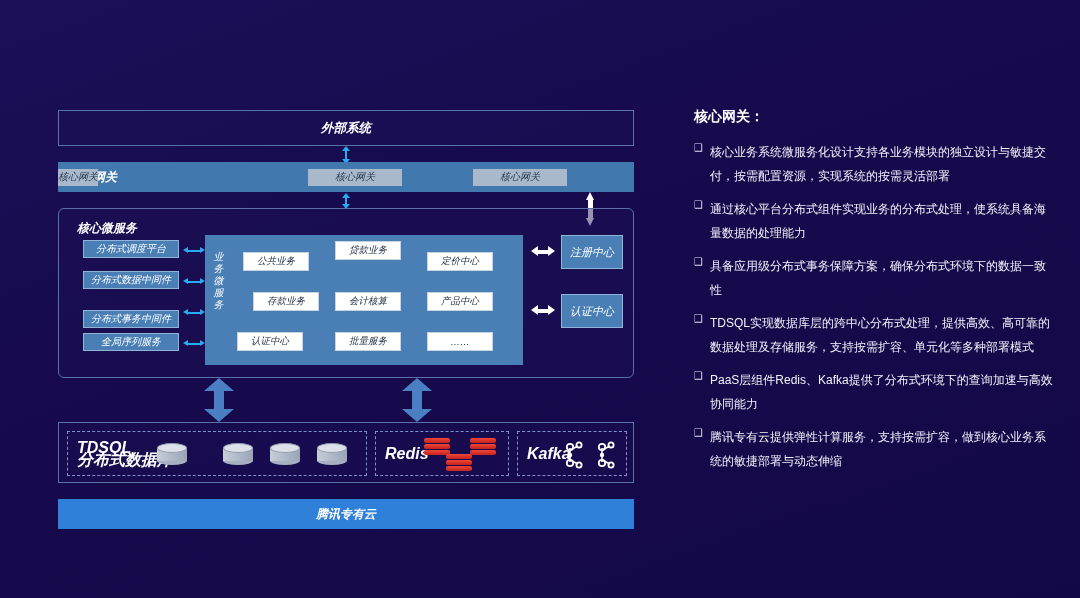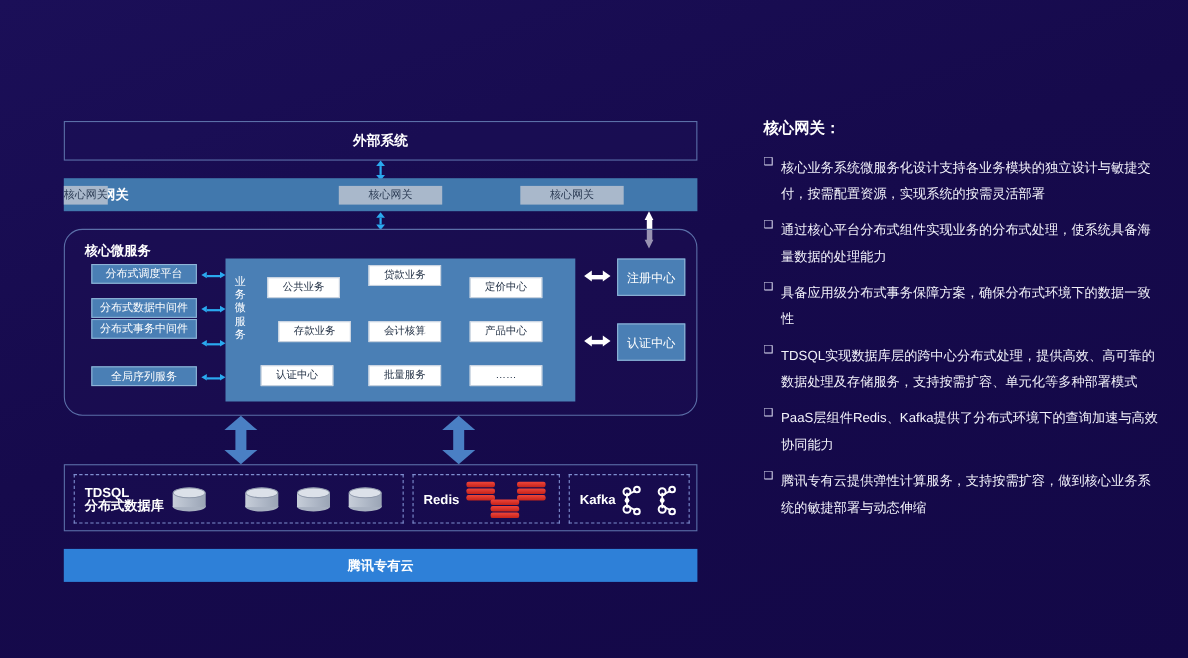--- a/index.html
+++ b/index.html
@@ -15,21 +15,21 @@
            background: linear-gradient(160deg, #1b0f58 0%, #160a4c 45%, #130847 100%); }
 
   
   #title {
     position: absolute; left: 26px; top: 24px;
     font-size: 26px; font-weight: bold; letter-spacing: .5px;
     color: #ffffff; white-space: nowrap;
   }
 
   
-  #diagram { position: absolute; left: 58px; top: 110px; width: 576px; height: 425px; }
+  #diagram { position: absolute; left: 58px; top: 110px; width: 576px; height: 425px; font-style: italic; }
 
   .ext-box {
     position: absolute; left: 0; top: 0; width: 576px; height: 36px;
     border: 1px solid #5b6fa8; background: rgba(30,18,88,.35);
     display: flex; align-items: center; justify-content: center;
     font-size: 12.5px; font-weight: bold; color: #ffffff;
   }
 
   
   .cyan-conn { position: absolute; width: 2px; background: #2aa9ef; }
@@ -59,21 +59,21 @@
   .white-darrow .shaft { position: absolute; left: 2px; top: 7px; bottom: 7px; width: 5px; background: #fff; }
   .white-darrow .ah {
     position: absolute; left: 0; width: 0; height: 0;
     border-left: 4.5px solid transparent; border-right: 4.5px solid transparent;
   }
   .white-darrow .ah.up   { top: 0;    border-bottom: 8px solid #fff; }
   .white-darrow .ah.down { bottom: 0; border-top: 8px solid #fff; }
 
   .core-box {
     position: absolute; left: 0; top: 98px; width: 576px; height: 170px;
-    border: 1px solid #5b6fa8; border-radius: 17px; background: rgba(28,16,84,.45);
+    border: 1px solid #5b6fa8; border-radius: 6px; background: rgba(28,16,84,.45);
   }
   .core-label { position: absolute; left: 18px; top: 11px; font-size: 12px; font-weight: bold; color: #fff; }
 
   
   .lcard {
     position: absolute; width: 96px; height: 18px;
     background: #4a7fb5; border: 1px solid #8fb4d8;
     display: flex; align-items: center; justify-content: center;
     font-size: 10px; color: #ffffff;
   }
@@ -138,21 +138,21 @@
   .big-varrow .ah.down { bottom: 0; border-top: 13px solid #4a7fc4; }
 
   .data-box {
     position: absolute; left: 0; top: 312px; width: 576px; height: 61px;
     border: 1px solid #5b6fa8; background: rgba(28,16,84,.4);
   }
   .dash-cell {
     position: absolute; top: 8px; height: 45px;
     border: 1px dashed #7f8fd0; display: flex; align-items: center;
   }
-  .dash-label { font-size: 12px; font-weight: bold; color: #fff; line-height: 12px; margin-left: 9px; }
+  .dash-label { font-size: 16px; font-weight: bold; color: #fff; line-height: 12px; margin-left: 9px; }
 
   .cyl { position: absolute; width: 30px; height: 22px; }
   .cyl .body { position: absolute; left: 0; right: 0; top: 5px; bottom: 4px;
                background: linear-gradient(90deg,#c7ced9 0%, #aeb7c6 55%, #9aa4b5 100%); }
   .cyl .top  { position: absolute; left: 0; right: 0; top: 0; height: 10px; border-radius: 50%;
                background: #dce1e9; border: 1px solid #8f99ab; }
   .cyl .bot  { position: absolute; left: 0; right: 0; bottom: 0; height: 9px; border-radius: 50%;
                background: #a7b0c0; }
 
   .cube { position: absolute; width: 26px; height: 24px; }
@@ -203,21 +203,21 @@
 
     <div class="core-box">
       <div class="core-label">核心微服务</div>
 
       <div class="lcard" style="left:24px; top:31px;">
         <span>分布式调度平台</span>
       </div>
       <div class="lcard" style="left:24px; top:62px;">
         <span>分布式数据中间件</span>
       </div>
-      <div class="lcard" style="left:24px; top:81px;text-align:center;">
+      <div class="lcard" style="left:24px; top:101px;text-align:center;">
         <span>分布式事务中间件</span>
       </div>
       <div class="lcard" style="left:24px; top:124px;">
         <span>全局序列服务</span>
       </div>
 
       <div class="blue-harrow" style="left:124px; top:38px; width:22px;">
         <div class="ah l"></div>
         <div class="shaft"></div>
         <div class="ah r"></div>

